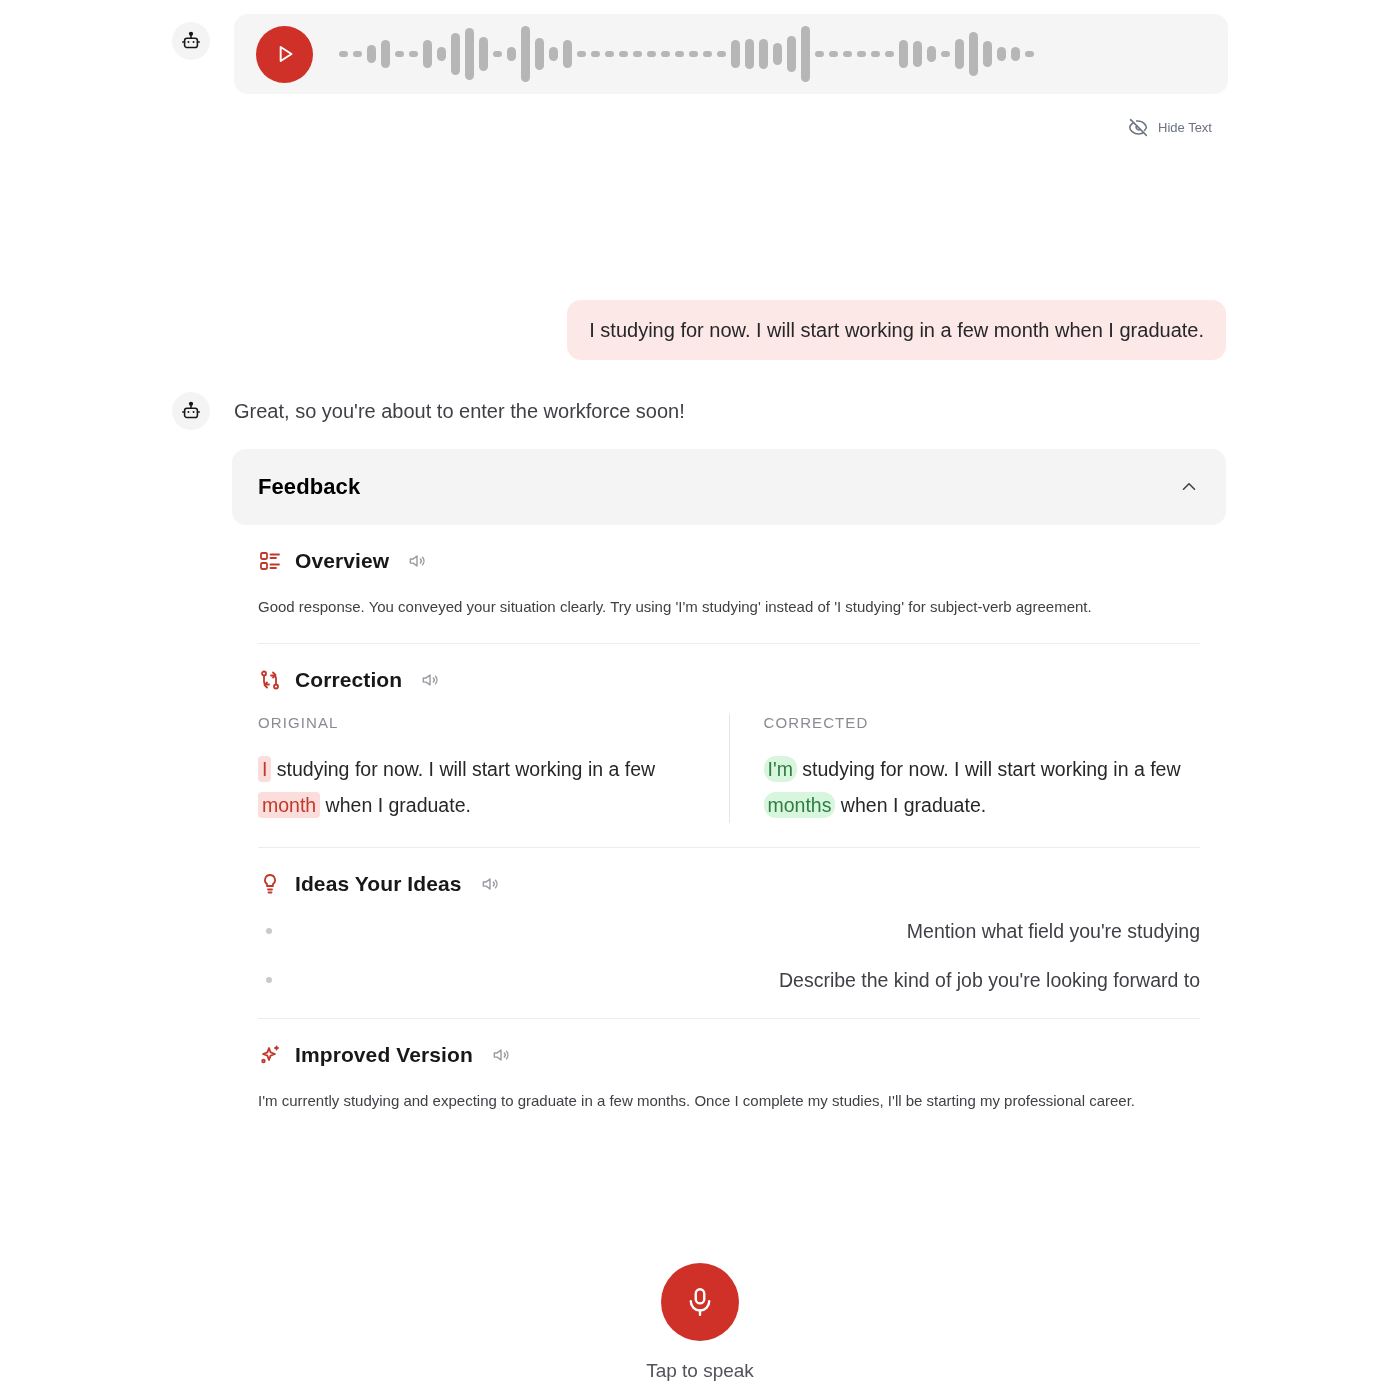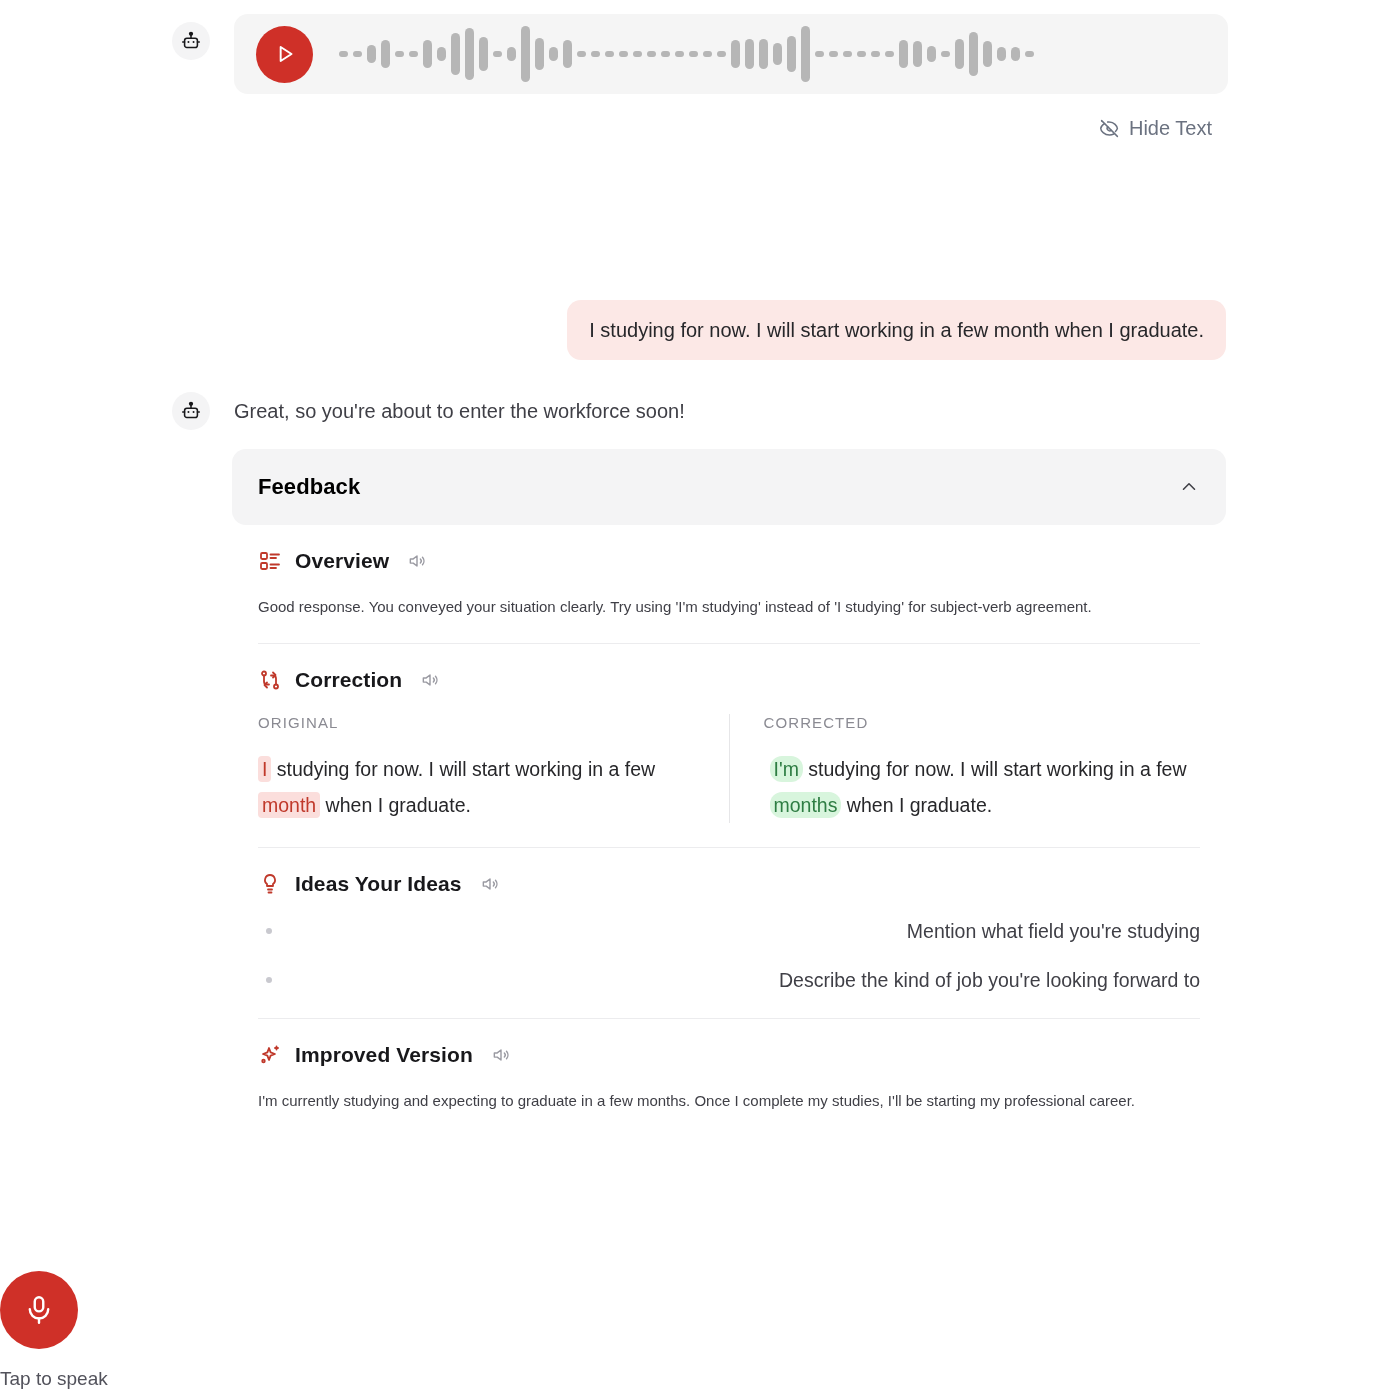--- a/index.html
+++ b/index.html
@@ -42,21 +42,21 @@
   }
   .wave i {
     display: block; width: 9px; background: #b6b6b6; border-radius: 6px;
     flex: 0 0 auto;
   }
 
   
   .hide-text {
     position: absolute; right: 188px; top: 117px;
     display: flex; align-items: center; gap: 9px;
-    color: #6b7280; font-size: 20px; cursor: pointer;
+    color: #6b7280; font-size: 13px; cursor: pointer;
   }
 
   
   .bot-bubble {
     position: absolute; left: 232px; top: 161px;
     width: 994px; background: #f7f7f8; border-radius: 14px;
     padding: 24px 24px 26px 24px;
   }
   .bot-bubble p { font-size: 20px; line-height: 1.72; color: #3f3f46; }
 
@@ -99,38 +99,38 @@
   .sec-body { font-size: 15px; line-height: 1.62; color: #3f3f46; }
 
   
   .corr-grid { display: flex; }
   .corr-col { flex: 1 1 0; }
   .corr-col.left { padding-right: 34px; }
   .corr-col.right { padding-left: 34px; border-left: 1px solid #e6e6e8; }
   .corr-label { font-size: 15px; letter-spacing: 1.1px; color: #8a8a92; margin-bottom: 20px; }
   .corr-text { font-size: 19.5px; line-height: 1.85; color: #27272a; }
   .hl-bad { background: #fbdedc; color: #c0392b; border-radius: 4px; padding: 2px 4px; }
-  .hl-good { background: #d8f5dd; color: #2e7d43; border-radius: 12px; padding: 2px 4px; margin-left: 6px; }
+  .hl-good { background: #d8f5dd; color: #2e7d43; border-radius: 12px; padding: 2px 4px; }
 
   
   ul.ideas { list-style: none; }
   ul.ideas li {
     position: relative; padding-left: 30px; margin-bottom: 21px;
     font-size: 19.5px; color: #3f3f46; line-height: 1.4; text-align: right;
   }
   ul.ideas li:last-child { margin-bottom: 6px; }
   ul.ideas li::before {
     content: ""; position: absolute; left: 8px; top: 10px;
     width: 6px; height: 6px; border-radius: 50%; background: #c9c9cf;
   }
 
   
   .mic-wrap {
-    position: absolute; left: 0; bottom: 10px; width: 1400px;
-    display: flex; flex-direction: column; align-items: flex-start;
+    position: absolute; left: 0; bottom: 18px; width: 1400px;
+    display: flex; flex-direction: column; align-items: center;
   }
   .mic-btn {
     width: 78px; height: 78px; border-radius: 50%; background: #cf3028;
     display: flex; align-items: center; justify-content: center;
     border: none; cursor: pointer;
   }
   .mic-label { margin-top: 19px; font-size: 19px; color: #52525b; }
 </style>
 </head>
 <body>

